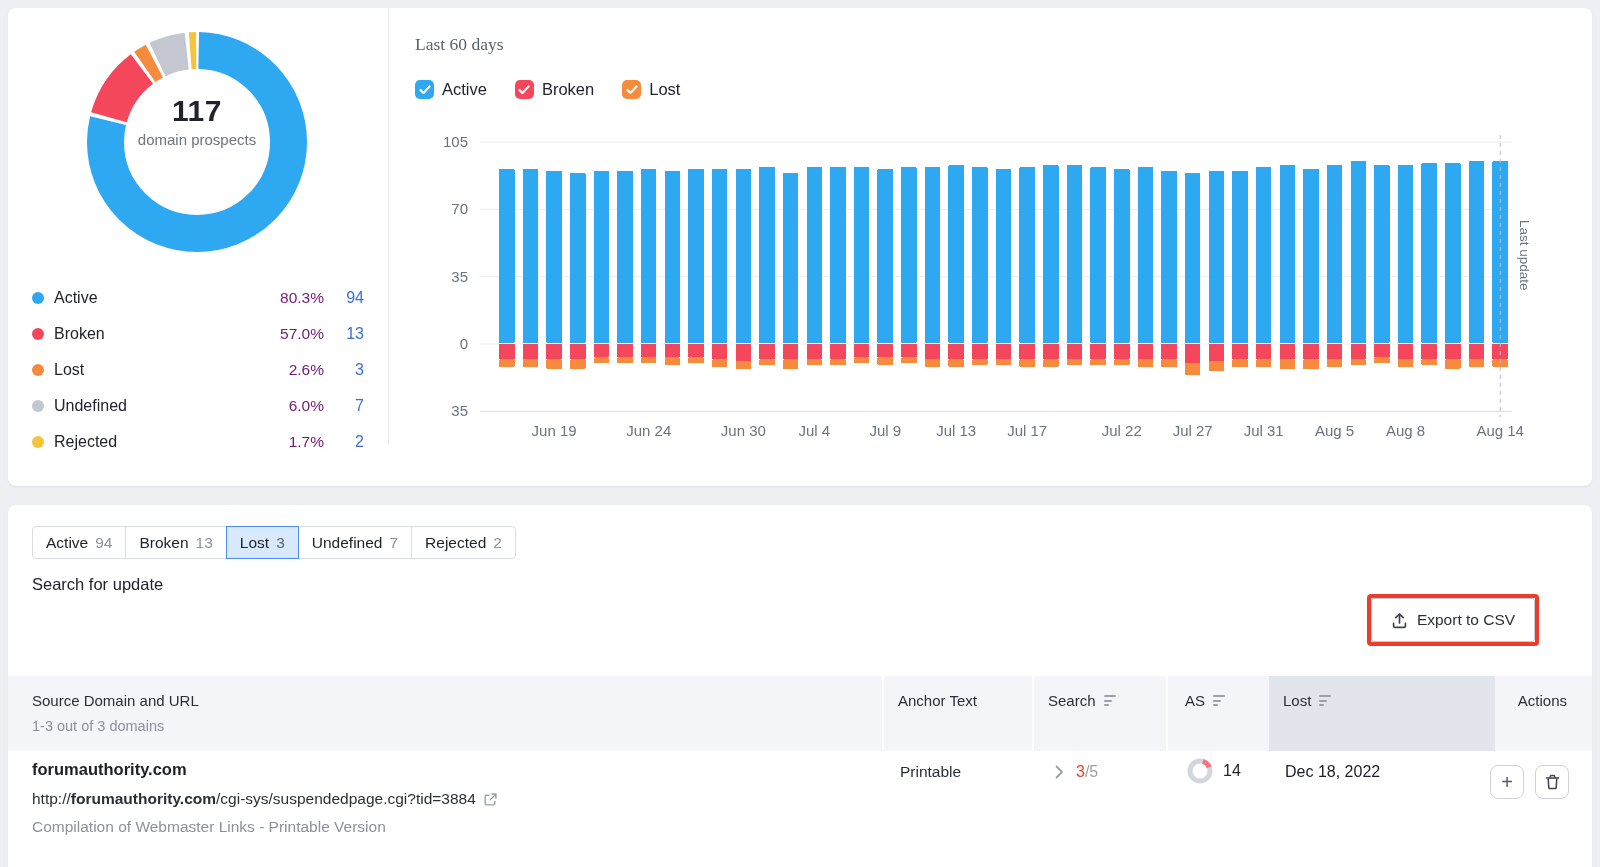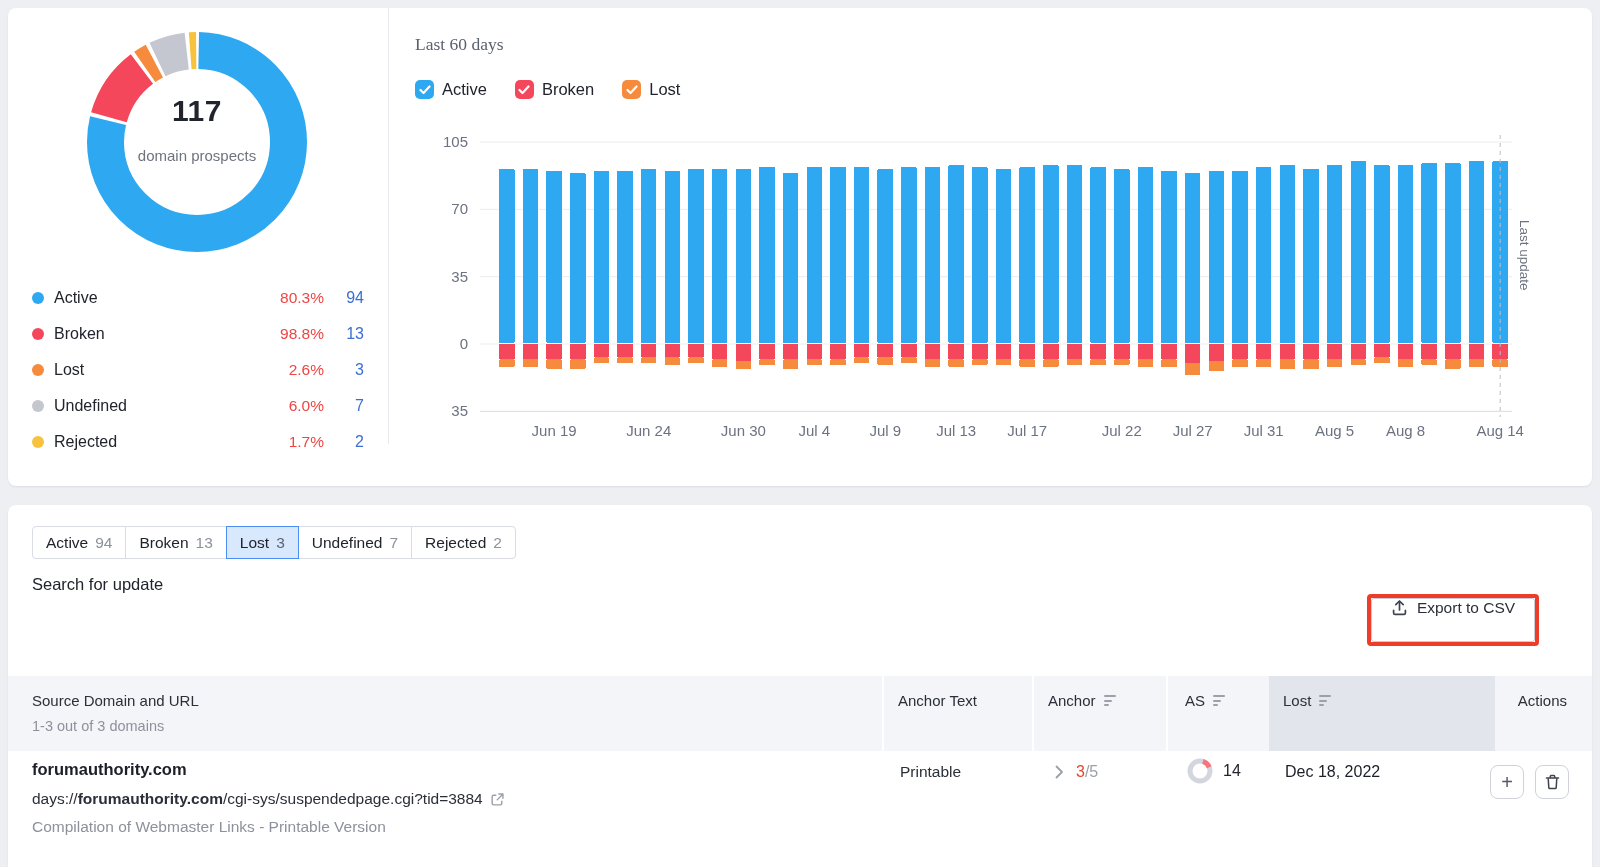--- a/index.html
+++ b/index.html
@@ -7,26 +7,26 @@
   body { font-family:"Liberation Sans", sans-serif; background:#edeff3; position:relative; overflow:hidden; }
   .card { position:absolute; background:#fff; border-radius:8px; box-shadow:0 1px 2px rgba(24,28,45,.08); }
   #top-card { left:8px; top:8px; width:1584px; height:478px; }
   #bottom-card { left:8px; top:505px; width:1584px; height:380px; }
 
   
   #donut-panel { position:absolute; left:0; top:0; width:381px; height:436px; border-right:1px solid #e8eaf0; }
   #donut-wrap { position:absolute; left:79px; top:24px; width:220px; height:220px; }
   #donut-center { position:absolute; left:40px; top:62px; width:140px; text-align:center; }
   #donut-value { font-size:30px; font-weight:bold; color:#21242c; letter-spacing:.5px; }
-  #donut-label { font-size:15px; color:#6e737d; line-height:1.35; margin-top:18px; }
+  #donut-label { font-size:15px; color:#6e737d; line-height:1.35; margin-top:2px; }
   #legend { position:absolute; left:24px; top:272px; width:332px; }
   .legend-row { display:flex; align-items:center; height:36px; }
   .legend-dot { width:12px; height:12px; border-radius:50%; margin-right:10px; flex:none; }
   .legend-label { font-size:16px; color:#21242c; }
-  .legend-pct { margin-left:auto; font-size:15.5px; color:#ef4444; }
+  .legend-pct { margin-left:auto; font-size:15.5px; color:#701a75; }
   .legend-count { width:40px; text-align:right; font-size:16px; color:#3b6fd4; cursor:pointer; }
 
   
   #chart-title { position:absolute; left:407px; top:26px; font-size:17.5px; color:#5a616e;font-family:Liberation Serif, serif; }
   #chart-filters { position:absolute; left:407px; top:72px; display:flex; gap:28px; }
   .filter { display:flex; align-items:center; gap:8px; cursor:pointer; }
   .cb { width:19px; height:19px; border-radius:5px; display:flex; align-items:center; justify-content:center; }
   .cb svg { display:block; }
   .filter-label { font-size:16.5px; color:#21242c; }
   #barchart { position:absolute; left:432px; top:117px; width:1110px; height:335px; }
@@ -48,21 +48,21 @@
   #scope-select { display:flex; align-items:center; gap:9px; padding:0 14px; height:100%; cursor:pointer;
                   border-right:1px solid #d9dce3; font-size:15.5px; color:#21242c; }
   #search-box { display:flex; align-items:center; gap:8px; padding:0 12px; flex:1; }
   #search-input { border:none; outline:none; font-size:15.5px; color:#21242c; width:100%; font-family:inherit; }
   #search-input::placeholder { color:#9ba0aa; }
 
   
   #export-annotation { position:absolute; left:1359px; top:89px; width:172px; height:52px;
                        border:4px solid #ee3c2a; border-radius:4px; display:flex; }
   #export-btn { flex:1; margin:0; background:#fff; border:1px solid #c9ccd4; border-radius:3px; display:flex;
-                align-items:flex-start; justify-content:center; gap:9px; font-size:15.5px; color:#2b2f38;
+                align-items:center; justify-content:center; gap:9px; font-size:15.5px; color:#2b2f38;
                 cursor:pointer; font-family:inherit; }
 
   
   #thead { position:absolute; left:0; top:171px; width:1584px; height:75px; background:#f4f5f9; }
   .th { position:absolute; top:16px; font-size:15px; color:#2b2f38; display:flex; align-items:center; gap:8px; }
   .col-div { position:absolute; top:0; width:2px; height:75px; background:#fff; }
   #lost-col-bg { position:absolute; left:1261px; top:0; width:226px; height:75px; background:#e3e5ec; }
   #th-source-sub { position:absolute; left:24px; top:42px; font-size:14.5px; color:#8d919b; }
   .sort-icon { display:inline-flex; flex-direction:column; gap:2.5px; }
   .sort-icon i { display:block; height:2px; background:#9ba0ab; border-radius:1px; }
@@ -108,21 +108,21 @@
     <div id="legend">
       <div class="legend-row">
         <span class="legend-dot" style="background: rgb(46, 168, 240);"></span>
         <span class="legend-label">Active</span>
         <span class="legend-pct">80.3%</span>
         <span class="legend-count">94</span>
       </div>
       <div class="legend-row">
         <span class="legend-dot" style="background: rgb(244, 71, 92);"></span>
         <span class="legend-label">Broken</span>
-        <span class="legend-pct">98.8%</span>
+        <span class="legend-pct">57.0%</span>
         <span class="legend-count">13</span>
       </div>
       <div class="legend-row">
         <span class="legend-dot" style="background: rgb(246, 139, 62);"></span>
         <span class="legend-label">Lost</span>
         <span class="legend-pct">2.6%</span>
         <span class="legend-count">3</span>
       </div>
       <div class="legend-row">
         <span class="legend-dot" style="background: rgb(196, 199, 207);"></span>
@@ -366,21 +366,21 @@
 
   <div id="thead">
     <div id="lost-col-bg"></div>
     <div class="col-div" style="left:874px"></div>
     <div class="col-div" style="left:1024px"></div>
     <div class="col-div" style="left:1158px"></div>
     <div class="th" style="left:24px">Source Domain and URL</div>
     <div id="th-source-sub">1-3 out of 3 domains</div>
     <div class="th" style="left:890px">Anchor Text</div>
     <div class="th" style="left:1040px">
-      <span>Anchor</span>
+      <span>Search</span>
       <span class="sort-icon">
           <i></i>
           <i></i>
           <i></i>
         </span>
     </div>
     <div class="th" style="left:1177px">
       <span>AS</span>
       <span class="sort-icon">
           <i></i>
@@ -396,21 +396,21 @@
           <i></i>
         </span>
     </div>
     <div class="th" style="left:1499px; width:60px; justify-content:flex-end">Actions</div>
   </div>
 
   <div id="row">
     <div id="row-domain">forumauthority.com</div>
     <div id="row-url">
       <span>
-        <span>days://</span><b>forumauthority.com</b><span>/cgi-sys/suspendedpage.cgi?tid=3884</span>
+        <span>http://</span><b>forumauthority.com</b><span>/cgi-sys/suspendedpage.cgi?tid=3884</span>
       </span>
       <svg width="15" height="15" viewBox="0 0 16 16">
         <path d="M6.2 3.4 H3.9 A1.6 1.6 0 0 0 2.3 5 v7.1 a1.6 1.6 0 0 0 1.6 1.6 H11 a1.6 1.6 0 0 0 1.6 -1.6 V9.8" fill="none" stroke="#9aa0aa" stroke-width="1.5" stroke-linecap="round"></path>
         <path d="M9.4 2.2 h4.4 v4.4 M13.4 2.6 L7.6 8.4" fill="none" stroke="#9aa0aa" stroke-width="1.5" stroke-linecap="round" stroke-linejoin="round"></path>
       </svg>
     </div>
     <div id="row-desc">Compilation of Webmaster Links - Printable Version</div>
 
     <div id="row-anchor" style="left:892px">Printable</div>
 

